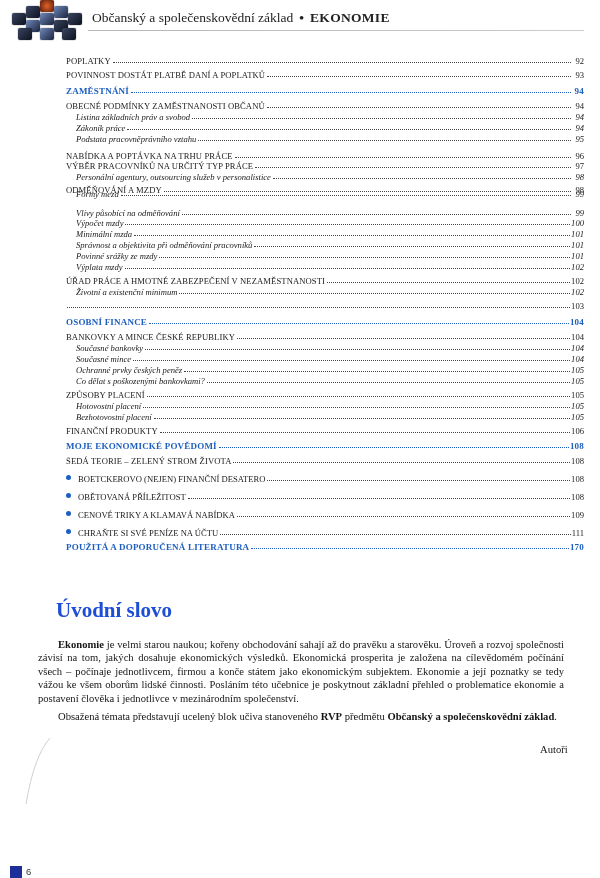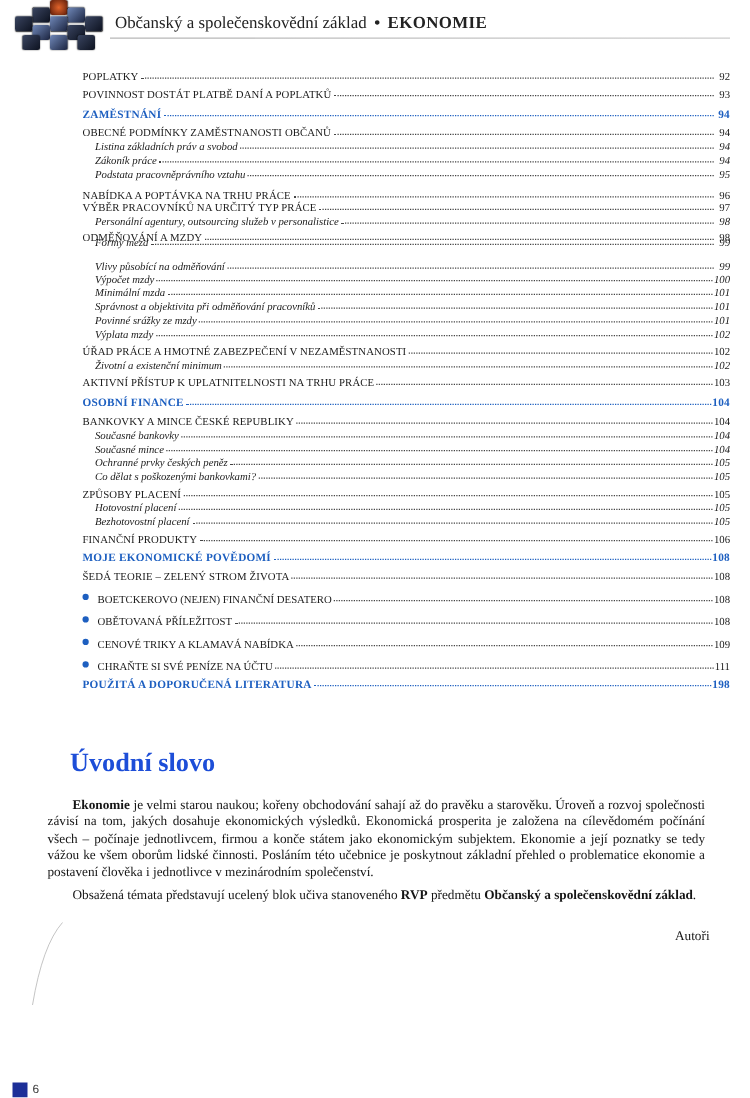--- a/index.html
+++ b/index.html
@@ -160,21 +160,20 @@
       <span class="label">ÚŘAD PRÁCE A HMOTNÉ ZABEZPEČENÍ V NEZAMĚSTNANOSTI</span>
       <span class="dots"></span>
       <span class="page">102</span>
     </div>
     <div class="toc-row sub" style="top: 231px;">
       <span class="label">Životní a existenční  minimum</span>
       <span class="dots"></span>
       <span class="page">102</span>
     </div>
     <div class="toc-row upper" style="top: 245px;">
-      <span class="label">AKTIVNÍ PŘÍSTUP K UPLATNITELNOSTI NA TRHU PRÁCE</span>
       <span class="dots"></span>
       <span class="page">103</span>
     </div>
     <div class="toc-row sec" style="top: 261px;">
       <span class="label">OSOBNÍ FINANCE</span>
       <span class="dots"></span>
       <span class="page">104</span>
     </div>
     <div class="toc-row upper" style="top: 276px;">
       <span class="label">BANKOVKY A MINCE ČESKÉ REPUBLIKY</span>
@@ -247,21 +246,21 @@
       <span class="page">109</span>
     </div>
     <div class="toc-row bul" style="top: 472px;">
       <span class="label">CHRAŇTE SI SVÉ PENÍZE NA ÚČTU</span>
       <span class="dots"></span>
       <span class="page">111</span>
     </div>
     <div class="toc-row sec" style="top: 486px;">
       <span class="label">POUŽITÁ A DOPORUČENÁ LITERATURA</span>
       <span class="dots"></span>
-      <span class="page">198</span>
+      <span class="page">170</span>
     </div>
   </div>
 
 <h1 class="intro-title">Úvodní slovo</h1>
 
 <div class="intro-body">
   <p><b>Ekonomie</b><span> je velmi starou naukou; kořeny obchodování sahají až do pravěku a starověku. Úroveň a rozvoj společnosti závisí na tom, jakých dosahuje ekonomických výsledků. Ekonomická prosperita je založena na cílevědomém počínání všech – počínaje jednotlivcem, firmou a konče státem jako ekonomickým subjektem. Ekonomie a její poznatky se tedy vážou ke všem oborům lidské činnosti. Posláním této učebnice je poskytnout základní přehled o problematice ekonomie a postavení člověka i jednotlivce v mezinárodním společenství.</span></p>
   <p><span>Obsažená témata představují ucelený blok učiva stanoveného </span><b>RVP</b><span> předmětu </span><b>Občanský a společenskovědní základ</b><span>.</span></p>
 </div>
 

